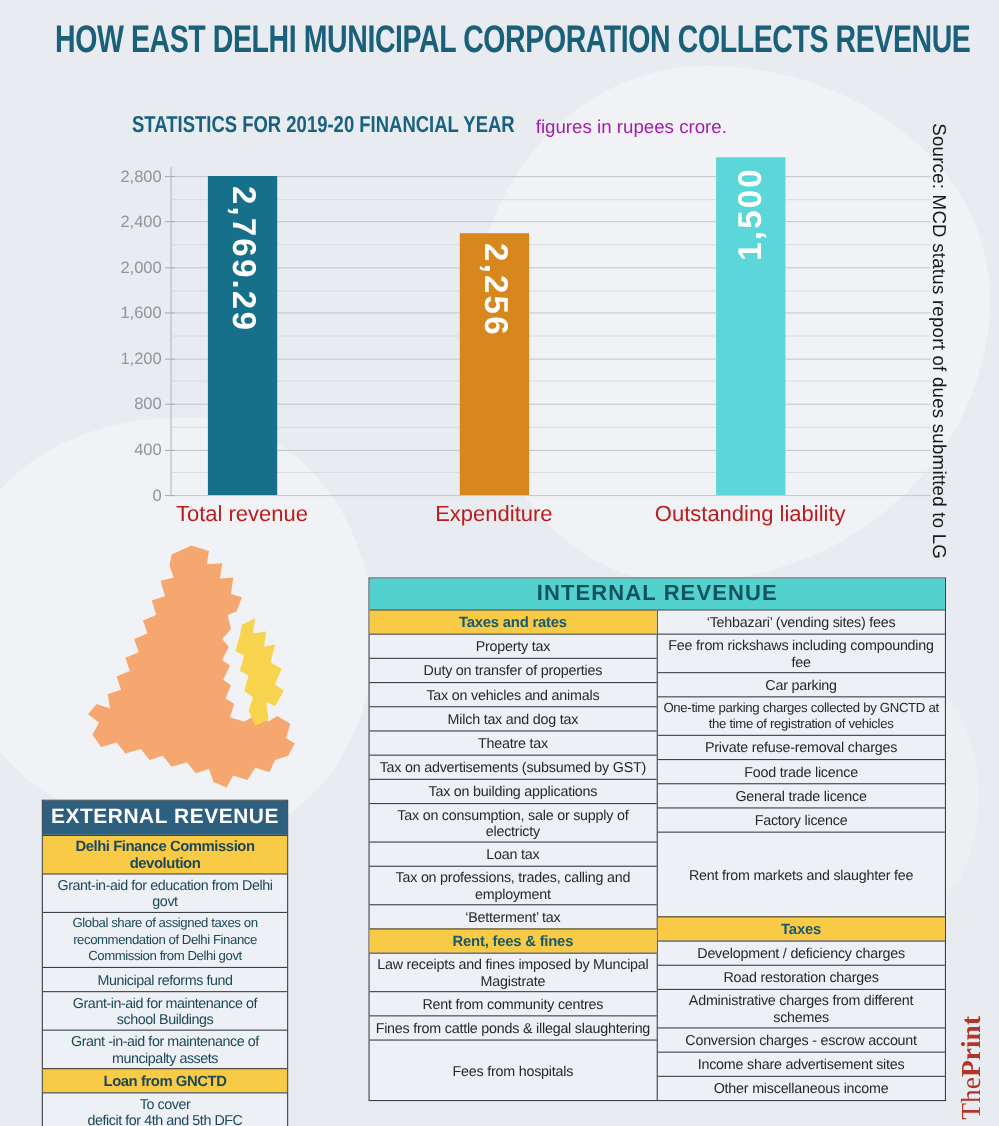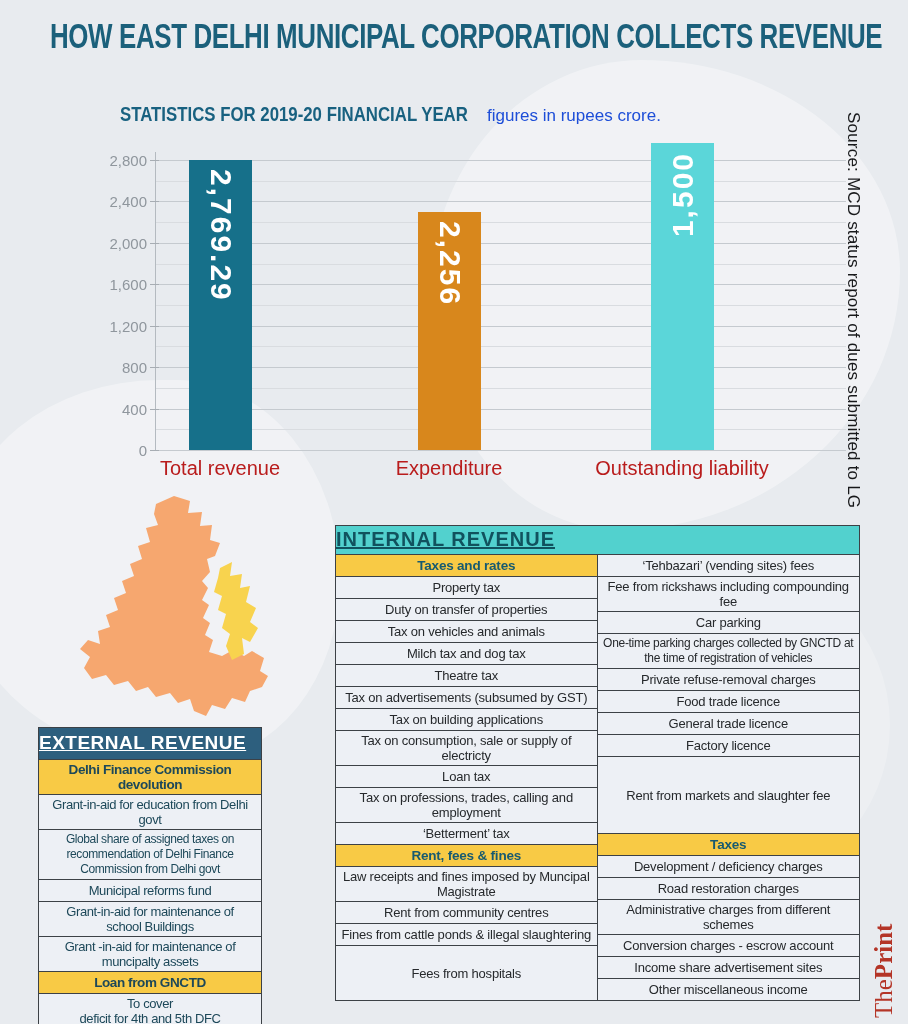--- a/index.html
+++ b/index.html
@@ -16,21 +16,21 @@
   #title{
     position:absolute;left:50px;top:16px;white-space:nowrap;
     font-weight:bold;font-size:35px;letter-spacing:-.5px;color:#1b607b;
     transform:scaleX(.74);transform-origin:left center;
   }
   #subtitle{
     position:absolute;left:120px;top:102px;white-space:nowrap;
     font-weight:bold;font-size:21px;color:#186180;
     transform:scaleX(.8);transform-origin:left center;
   }
-  #subnote{position:absolute;left:487px;top:106px;font-size:17px;color:#1d4ed8;}
+  #subnote{position:absolute;left:487px;top:106px;font-size:17px;color:#a21caf;}
 
   #source-note{
     position:absolute;left:843px;top:112px;height:400px;
     writing-mode:vertical-rl;font-size:17px;color:#17181a;letter-spacing:.2px;
   }
 
   
   #chart{position:absolute;left:155px;top:140px;width:692px;height:310px;}
   #chart .axis{position:absolute;left:0;top:12px;height:298px;width:1px;background:#b4bac0;}
   .gridline{position:absolute;left:1px;width:690px;height:1px;}
@@ -48,21 +48,21 @@
     font-size:20px;color:#b91c1c;}
 
   
   #delhi-map{position:absolute;left:52px;top:488px;}
 
   
   .tbl{position:absolute;border:1px solid #3c4146;background:#edf0f5;box-sizing:border-box;}
   #external-revenue-table{left:38px;top:727px;width:224px;}
   #internal-revenue-table{left:335px;top:525px;width:525px;}
   .tbl-header{
-    text-align:left;font-weight:bold;box-sizing:border-box;text-decoration:underline;
+    text-align:center;font-weight:bold;box-sizing:border-box;
   }
   #external-revenue-table .tbl-header{
     background:#2d5f7e;color:#ffffff;font-size:19px;padding:4px 0 5px;letter-spacing:.5px;
   }
   #internal-revenue-table .tbl-header{
     background:#52d1ce;color:#11525e;font-size:20px;padding:2px 0 3px;letter-spacing:1px;
   }
   .ir-cols{display:flex;height:446px;}
   .ir-col{width:50%;display:flex;flex-direction:column;box-sizing:border-box;}
   .ir-col.left{border-right:1px solid #3c4146;}

